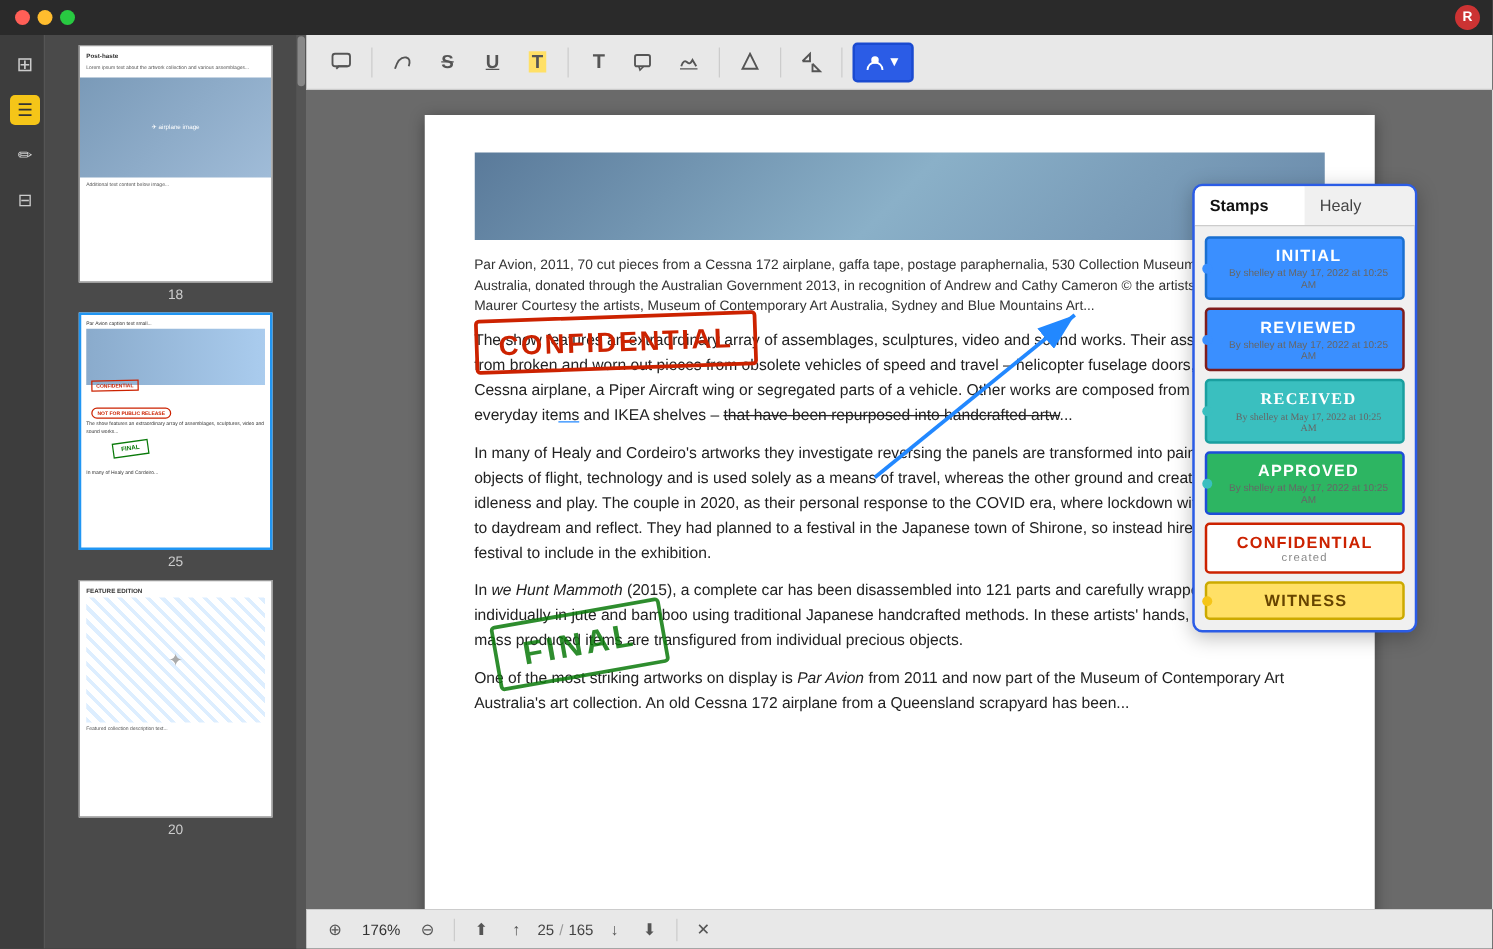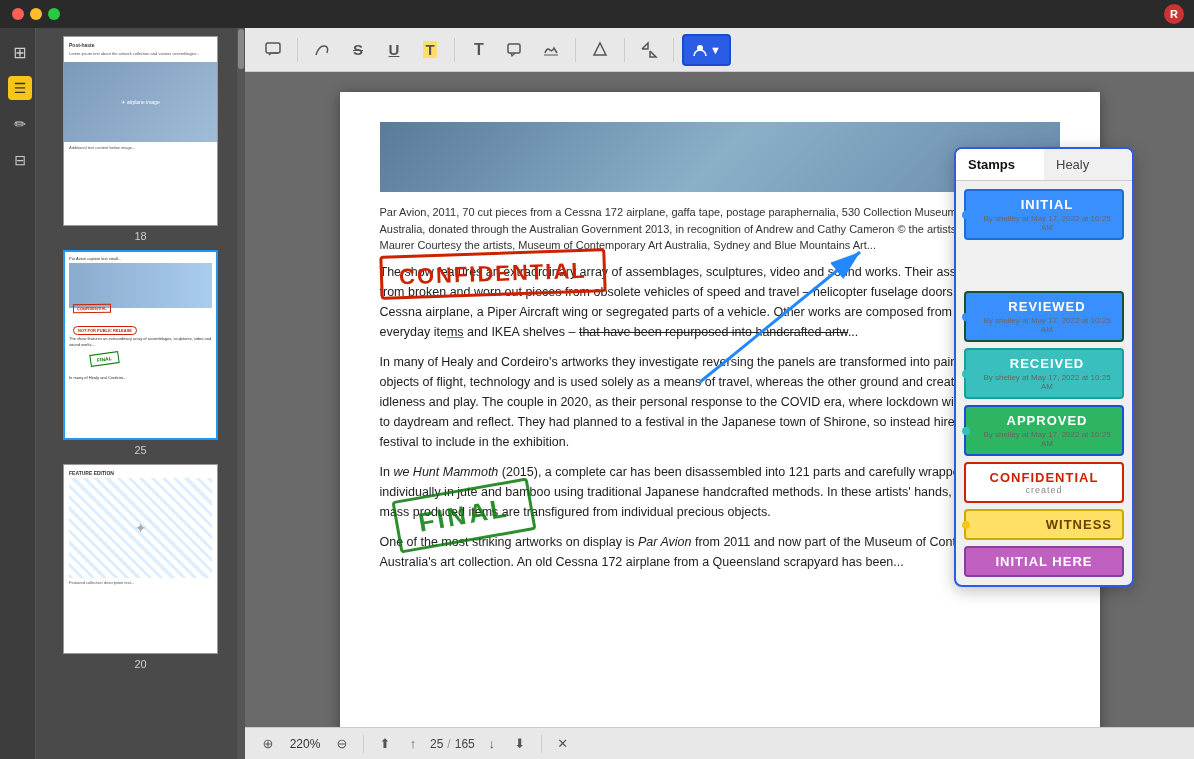--- a/index.html
+++ b/index.html
@@ -371,22 +371,21 @@
       margin-top: 2px;
     }
     .stamp-revised {
       background: #3a8fff;
       color: white;
       border: 2px solid #1a6fd0;
     }
     .stamp-reviewed {
       background: #3a8fff;
       color: white;
-      border: 2px solid #14532d;
-      margin-top: 45px;
+      border: 2px solid #7f1d1d;
     }
     .stamp-received {
       background: #3a8fff;
       color: white;
       border: 2px solid #1a6fd0;
     }
     .stamp-approved {
       background: #2db562;
       color: white;
       border: 2px solid #1d4ed8;
@@ -626,55 +625,52 @@
             <span>INITIAL</span>
             <span class="stamp-sub">By shelley at May 17, 2022 at 10:25 AM</span>
           </div>
 
           <div class="stamp-item stamp-reviewed" style="position:relative; padding-left:16px;">
             <div class="stamp-dot dot-blue"></div>
             <span>REVIEWED</span>
             <span class="stamp-sub">By shelley at May 17, 2022 at 10:25 AM</span>
           </div>
 
-          <div class="stamp-item stamp-received" style="position:relative; padding-left:16px; background:#3abfbf; border-color:#1a9f9f;">
+          <div class="stamp-item stamp-received" style="position:relative; padding-left:16px; background:#3abfbf; border-color:#1a9f9f;font-family:Liberation Serif, serif;">
             <div class="stamp-dot dot-teal"></div>
             <span>RECEIVED</span>
             <span class="stamp-sub">By shelley at May 17, 2022 at 10:25 AM</span>
           </div>
 
           <div class="stamp-item stamp-approved" style="position:relative; padding-left:16px;">
             <div class="stamp-dot dot-teal"></div>
             <span>APPROVED</span>
             <span class="stamp-sub">By shelley at May 17, 2022 at 10:25 AM</span>
           </div>
 
           <div class="stamp-item stamp-confidential-item">
             <span>CONFIDENTIAL</span>
             <span class="stamp-user">created</span>
           </div>
 
-          <div class="stamp-item stamp-witness" style="position:relative; padding-left:12px;text-align:right;">
+          <div class="stamp-item stamp-witness" style="position:relative; padding-left:12px;">
             <div class="stamp-dot dot-yellow"></div>
             <span>WITNESS</span>
           </div>
 
-          <div class="stamp-item stamp-initial">
-            <span>INITIAL HERE</span>
-          </div>
 
         </div>
       </div>
     </div>
 
     <div class="bottom-toolbar">
 
       <div class="bottom-btn">⊕</div>
       <div class="zoom-display">
-        <span class="zoom-value">220%</span>
+        <span class="zoom-value">176%</span>
       </div>
       <div class="bottom-btn">⊖</div>
       <div class="bottom-sep"></div>
 
       <div class="bottom-btn">⬆</div>
       <div class="bottom-btn">↑</div>
       <div class="page-display">
         <span>25</span>
         <span class="page-sep">/</span>
         <span>165</span>

